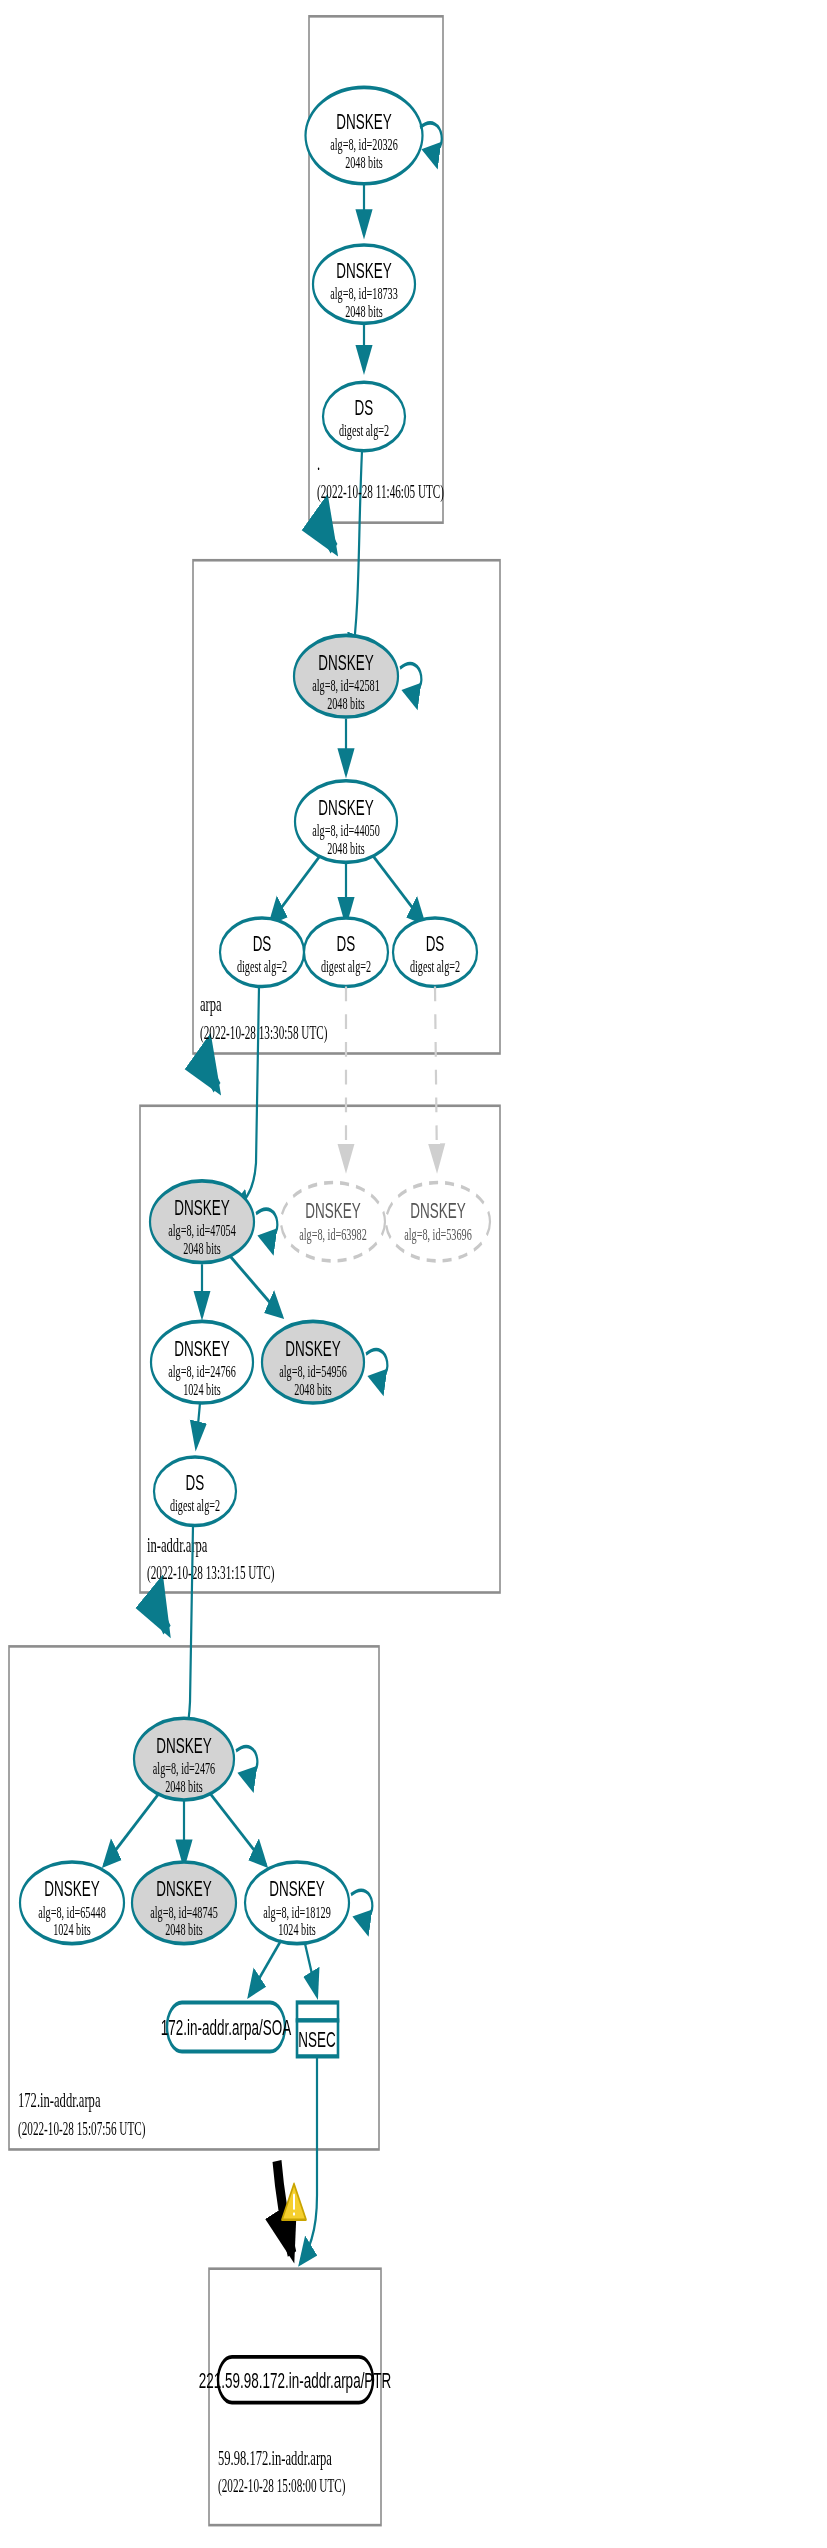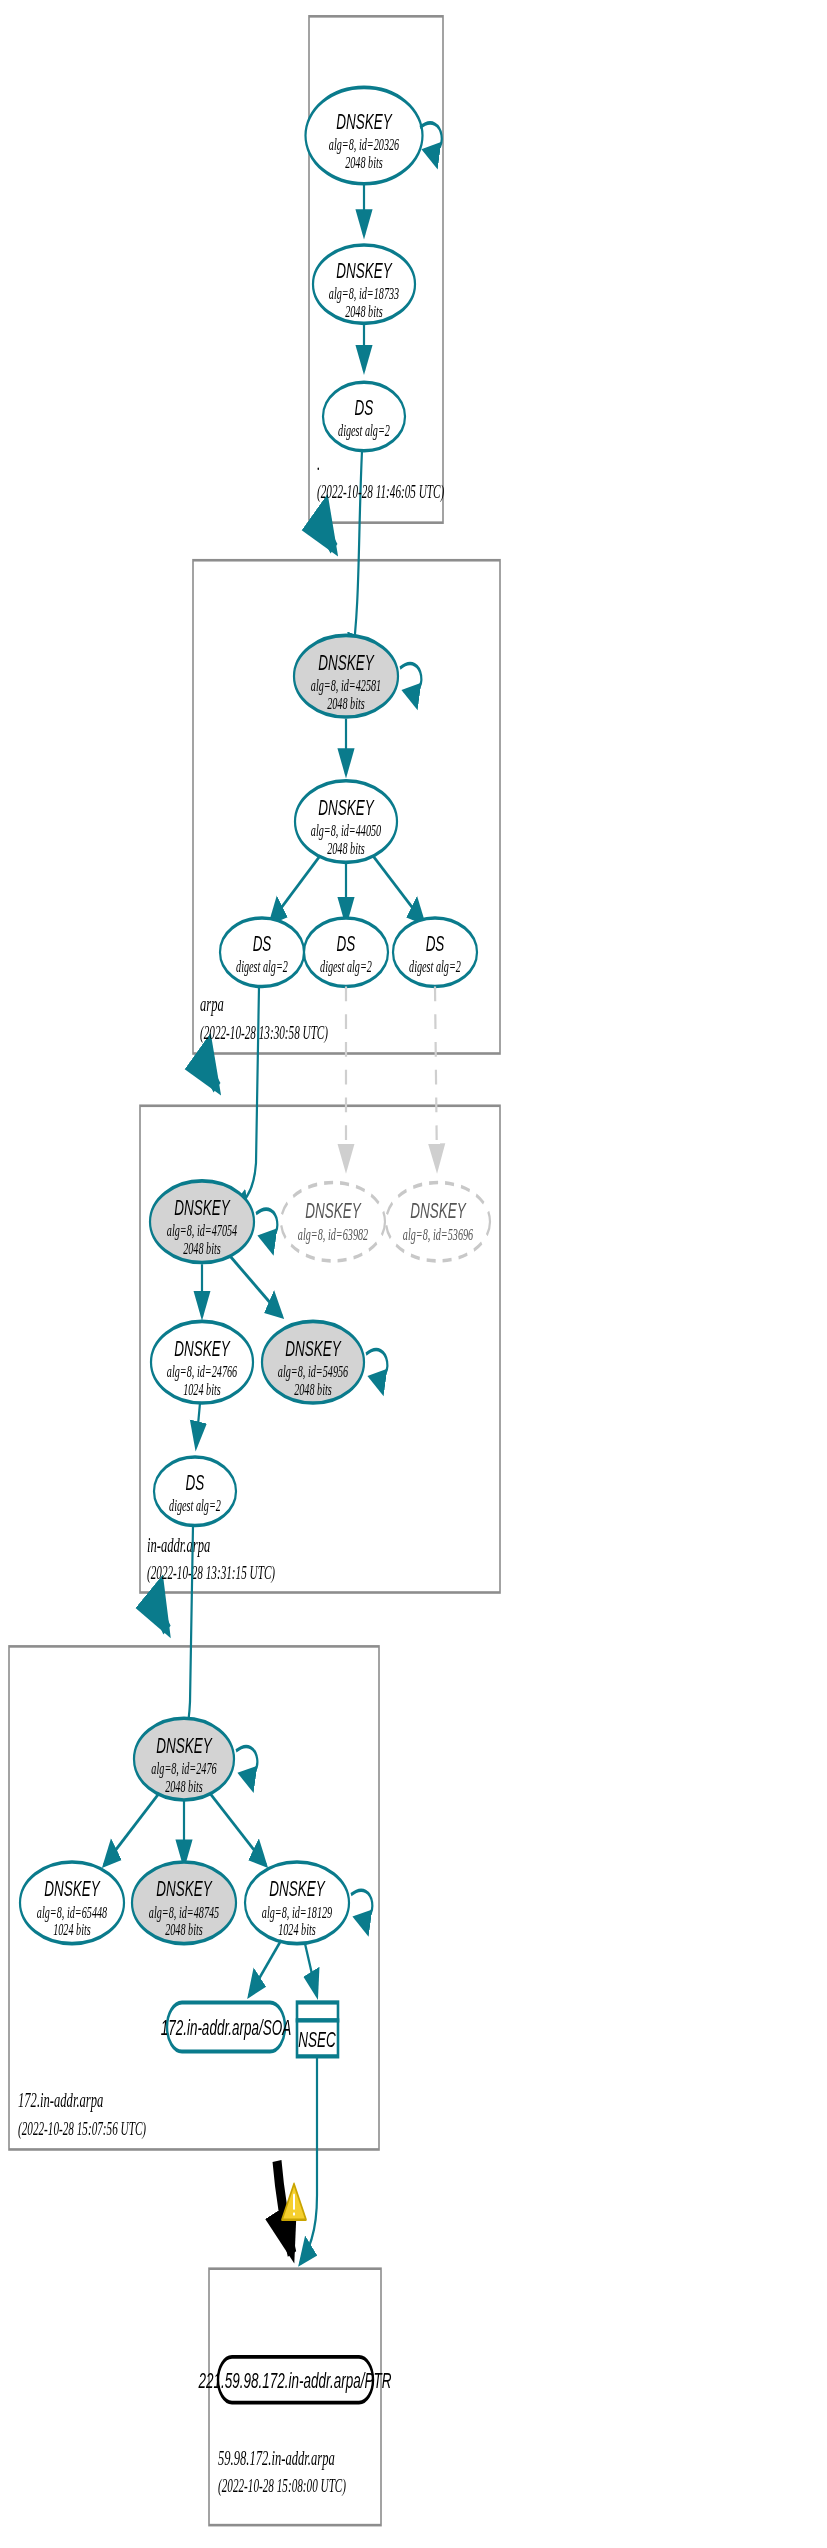--- a/index.html
+++ b/index.html
@@ -1,18 +1,18 @@
 <!DOCTYPE html>
 <html><head>
 <meta charset="utf-8">
 <style>
   html,body{margin:0;padding:0;background:#ffffff;}
   body{width:827px;height:2548px;overflow:hidden;
        font-family:"Liberation Sans",sans-serif;}
-  #stage{position:relative;width:827px;height:2548px;background:#fff;font-style:italic;}
+  #stage{position:relative;width:827px;height:2548px;background:#fff;}
   svg#graph{position:absolute;left:0;top:0;width:827px;height:2548px;display:block;}
   .zone-rect{fill:none;stroke:#8d8d8d;stroke-width:1.6;}
   .node-ell{stroke-width:2.2;}
   .ell-secure{fill:#d3d3d3;stroke:#0a7b8c;}
   .ell-plain{fill:#ffffff;stroke:#0a7b8c;}
   .ell-ghost{fill:#ffffff;stroke:#c8c8c8;stroke-width:2.2;stroke-dasharray:9 7;}
   .edge{fill:none;stroke:#0a7b8c;stroke-width:2.2;}
   .edge-ghost{fill:none;stroke:#cfcfcf;stroke-width:2.2;stroke-dasharray:9 8;}
   .edge-fat{fill:none;stroke:#0a7b8c;stroke-width:9;}
   .edge-black{fill:none;stroke:#000000;stroke-width:9;}

